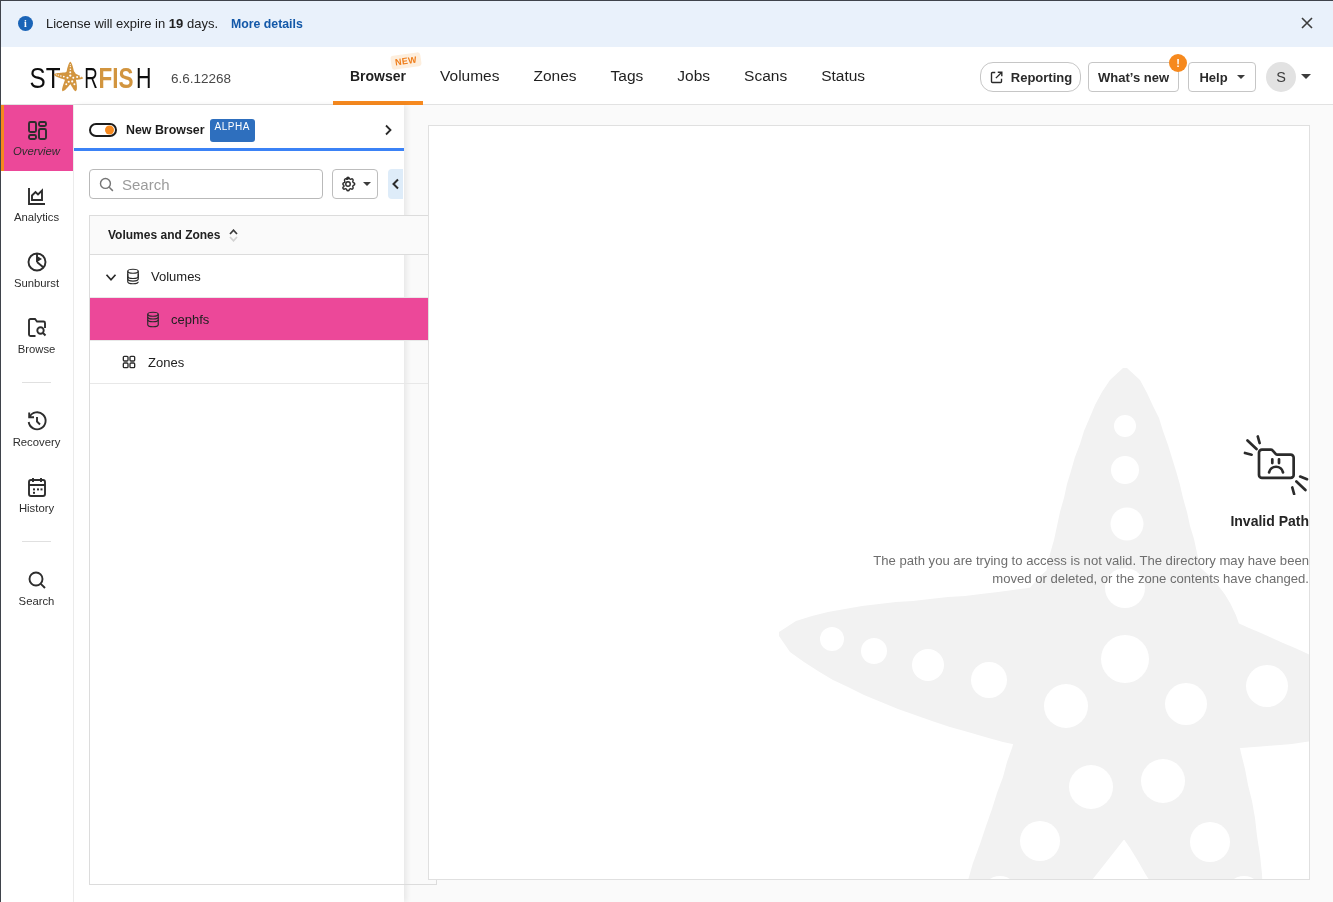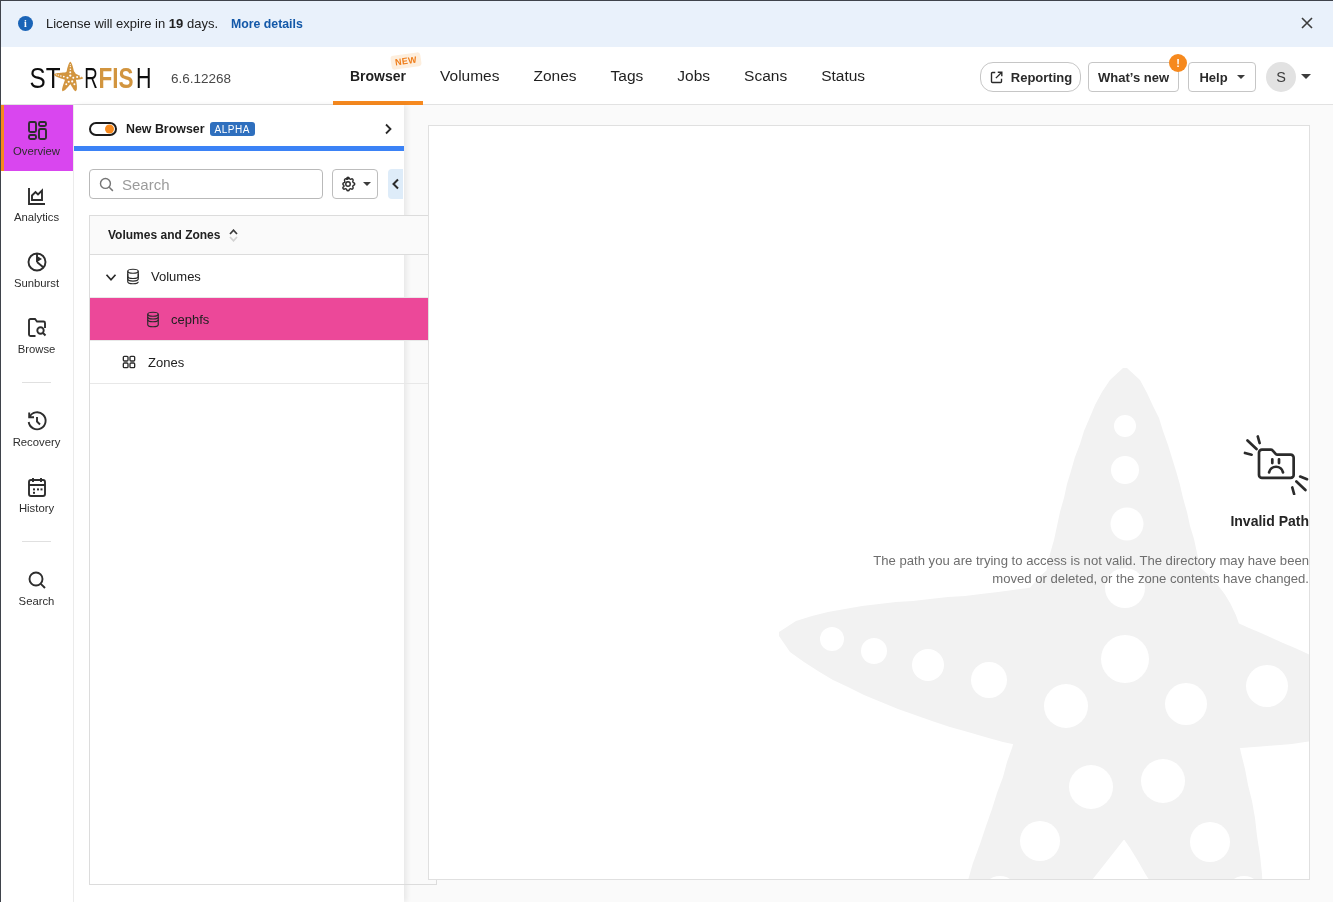--- a/index.html
+++ b/index.html
@@ -22,30 +22,30 @@
 .hbtn { position:absolute; top:15px; height:30px; border:1px solid #c6c6c6; border-radius:4px; background:#fff; display:flex; align-items:center; justify-content:center; font-size:13px; font-weight:bold; color:#2a2a2a; }
 .avatar { position:absolute; left:1266px; top:15px; width:30px; height:30px; border-radius:50%; background:#e2e2e2; display:flex; align-items:center; justify-content:center; font-size:14.5px; color:#3c3c3c; }
 .caret { width:0; height:0; border-left:5px solid transparent; border-right:5px solid transparent; border-top:5px solid #3c3c3c; }
 .badge-excl { position:absolute; right:-9px; top:-9px; width:18px; height:18px; border-radius:50%; background:#f6891e; color:#fff; font-size:11px; font-weight:bold; display:flex; align-items:center; justify-content:center; }
 
 .row { display:flex; height:797px; }
 .sidebar { width:74px; border-right:1px solid #ececec; background:#fff; flex:none; }
 .sitem { height:66px; display:flex; flex-direction:column; align-items:center; position:relative; color:#2d2d2d; }
 .sitem svg { margin-top:13px; }
 .sitem .lbl { font-size:11.3px; margin-top:3px; }
-.sitem.active { background:#d946ef; }
+.sitem.active { background:#ec4899;font-style:italic; }
 .sitem.active::before { content:""; position:absolute; left:0; top:0; bottom:0; width:4px; background:#f6891f; }
 .sdiv { height:1px; background:#e0e0e0; margin:13px 22px; }
 
 .panel { width:330px; background:#fff; position:relative; flex:none; box-shadow:3px 0 5px rgba(0,0,0,.07); }
-.phead { height:46px; border-bottom:5px solid #3b82f6; display:flex; align-items:center; padding-left:15px; padding-top:7px; }
+.phead { height:46px; border-bottom:3px solid #3b82f6; display:flex; align-items:center; padding-left:15px; padding-top:7px; }
 .toggle { width:28px; height:14px; border:2px solid #1c1c1c; border-radius:8px; position:relative; margin-right:9px; }
 .toggle i { position:absolute; right:1.5px; top:50%; transform:translateY(-50%); width:9px; height:9px; background:#f6891e; border-radius:50%; }
 .phead b { font-size:12.4px; color:#1c1c1c; }
-.alpha { background:#2e6fbe; color:#fff; font-size:10px; letter-spacing:.5px; padding:2px 5px 1px; border-radius:3px; margin-left:5px; }
+.alpha { background:#2e6fbe; color:#fff; font-size:10px; letter-spacing:.5px; padding:2px 5px 10px; border-radius:3px; margin-left:5px; }
 .phead .chev { position:absolute; right:10px; }
 .tools { position:absolute; left:15px; top:64px; right:0; height:30px; }
 .search { position:absolute; left:0; top:0; width:234px; height:30px; border:1px solid #b9b9b9; border-radius:4px; display:flex; align-items:center; padding-left:8px; }
 .search span { color:#9b9b9b; font-size:15px; margin-left:7px; }
 .gearbtn { position:absolute; left:243px; top:0; width:46px; height:30px; border:1px solid #bdbdbd; border-radius:4px; display:flex; align-items:center; justify-content:center; gap:6px; }
 .collapse { position:absolute; right:1px; top:0; width:15px; height:30px; background:#deecf9; border-radius:4px 0 0 4px; display:flex; align-items:center; justify-content:center; }
 .ttable { position:absolute; left:15px; top:110px; width:348px; height:670px; border:1px solid #dcdcdc; }
 .thead { height:39px; background:#fafafa; border-bottom:1px solid #dcdcdc; display:flex; align-items:center; padding-left:18px; font-size:12px; font-weight:bold; color:#212121; }
 .trow { height:43px; border-bottom:1px solid #e8e8e8; display:flex; align-items:center; font-size:13px; color:#212121; }
 .trow.gray { background:#ec4899; }

